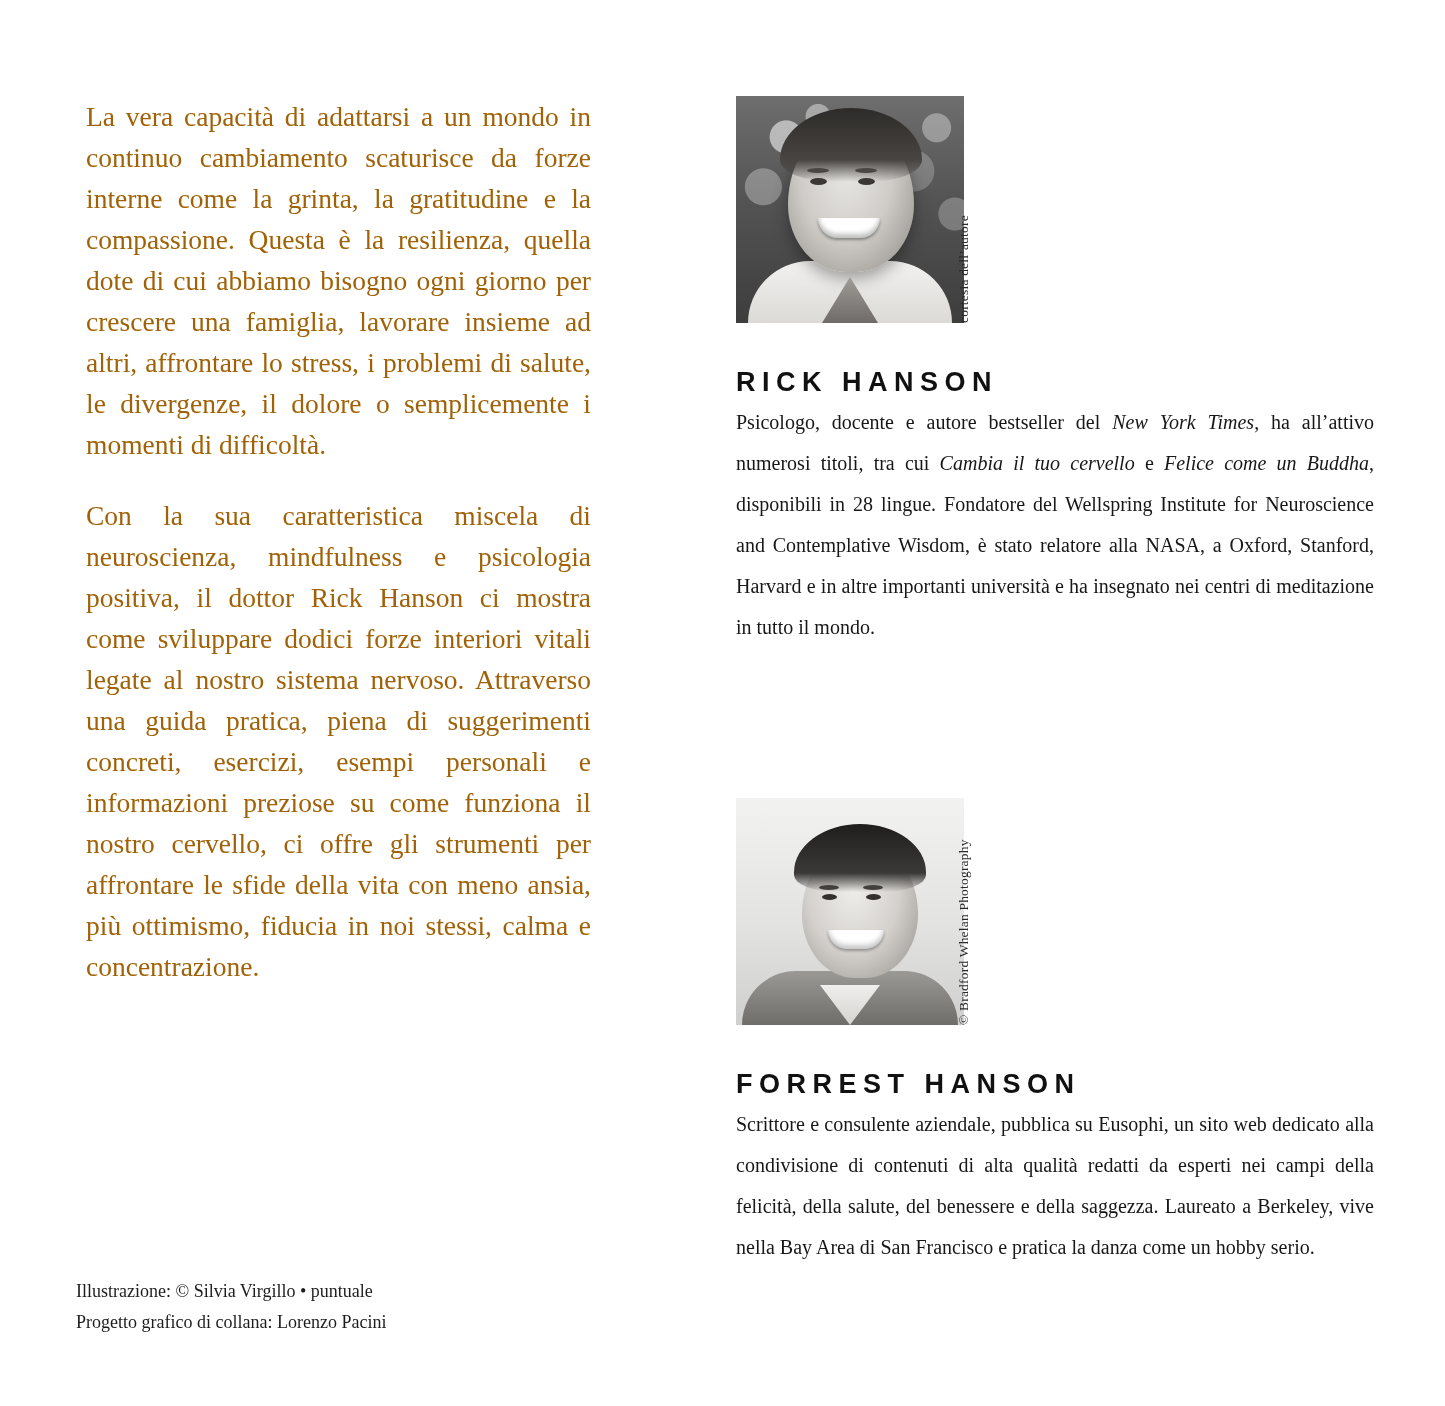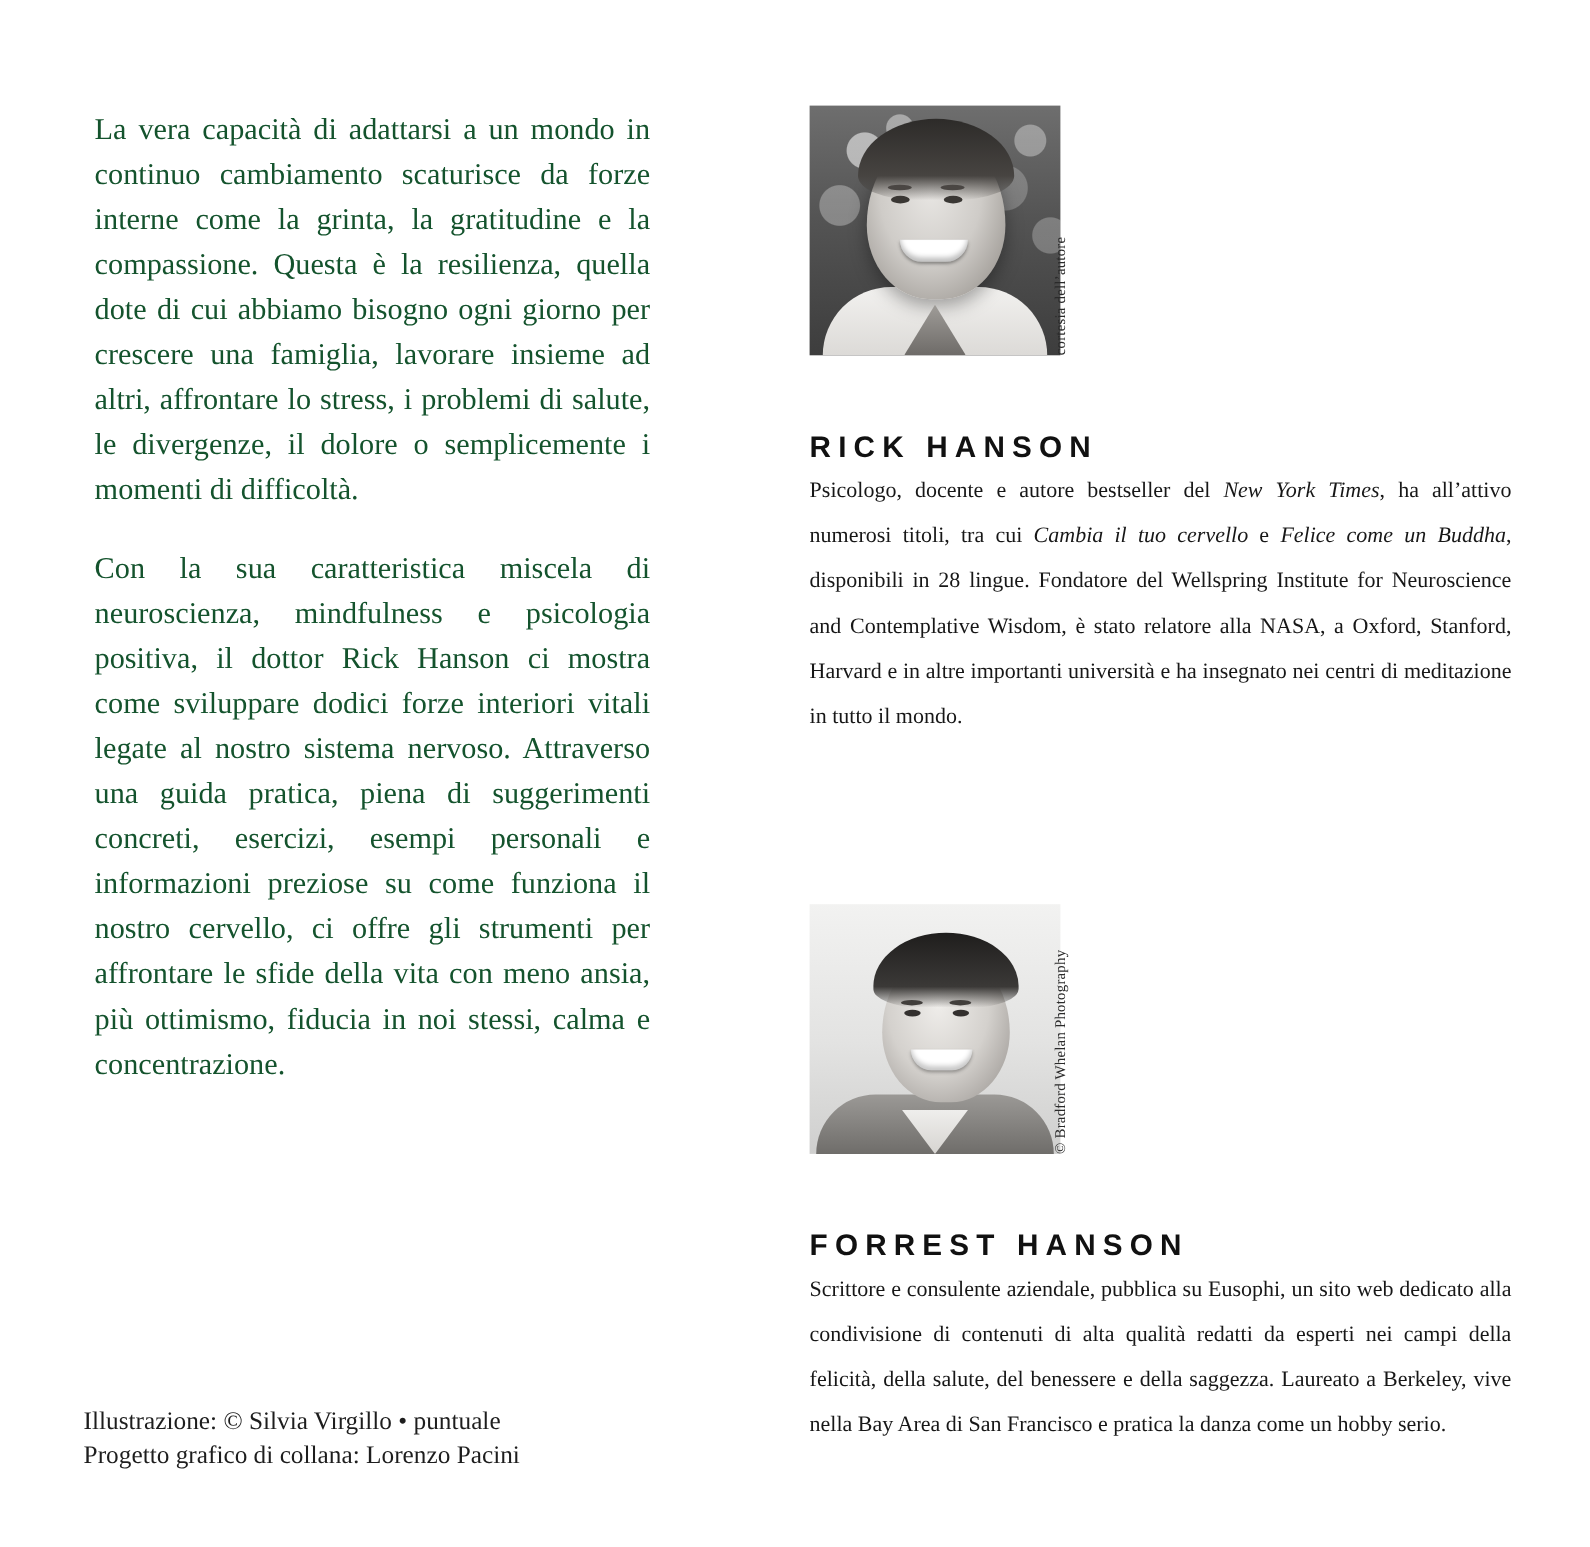--- a/index.html
+++ b/index.html
@@ -24,32 +24,32 @@
     width: 505px;
   }
   .blurb-par {
     font-family: "Liberation Serif", serif;
     font-size: 27.5px;
     line-height: 41px;
     text-align: justify;
     text-justify: inter-word;
     margin: 0 0 30px 0;
     hyphens: manual;
-    color: #14532d;
+    color: #a16207;
   }
   .blurb-par:last-child { margin-bottom: 0; }
 
   
   .credits {
     position: absolute;
     left: 76px;
     top: 1276px;
     width: 600px;
     font-family: "Liberation Serif", serif;
-    font-size: 23px;
+    font-size: 18px;
     line-height: 31px;
     color: #1d1d1d;
   }
   .credits div { white-space: nowrap; }
 
   
   .right-col {
     position: absolute;
     left: 736px;
     top: 96px;
@@ -206,21 +206,21 @@
     font-family: "Liberation Serif", serif;
     font-size: 13.5px;
     letter-spacing: .2px;
     color: #2a2a2a;
     white-space: nowrap;
     transform-origin: left bottom;
     transform: rotate(-90deg);
   }
 
   .author-name {
-    margin: 68px 0 4px 0;
+    margin: 44px 0 4px 0;
     font-family: "Liberation Sans", sans-serif;
     font-size: 27px;
     font-weight: bold;
     letter-spacing: 6.5px;
     color: #111111;
   }
   .author-bio {
     margin: 0;
     font-family: "Liberation Serif", serif;
     font-size: 20px;

